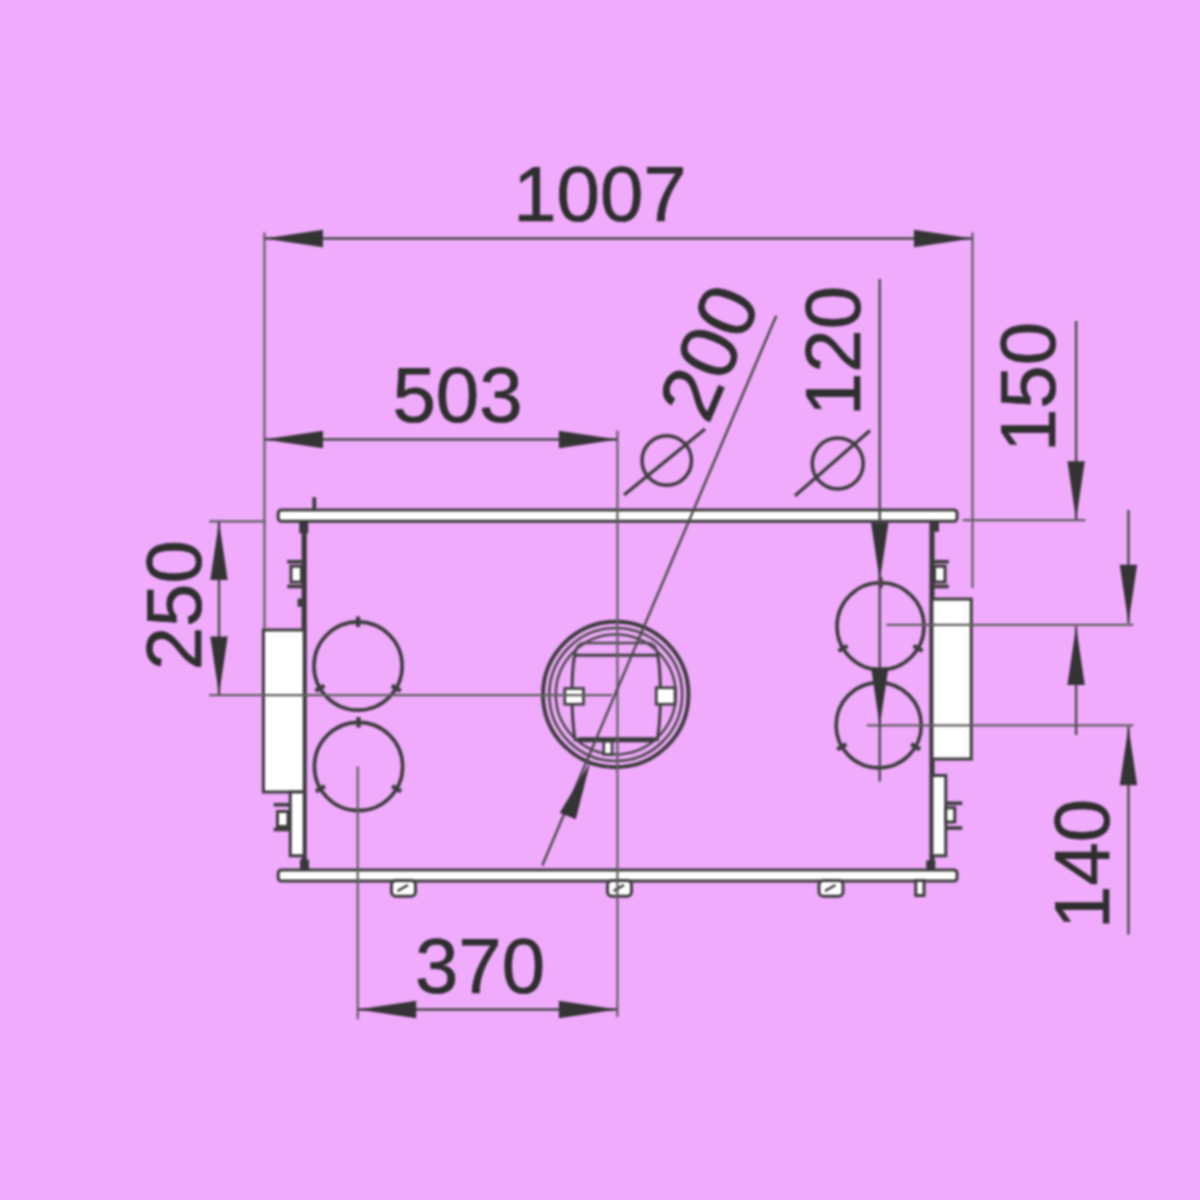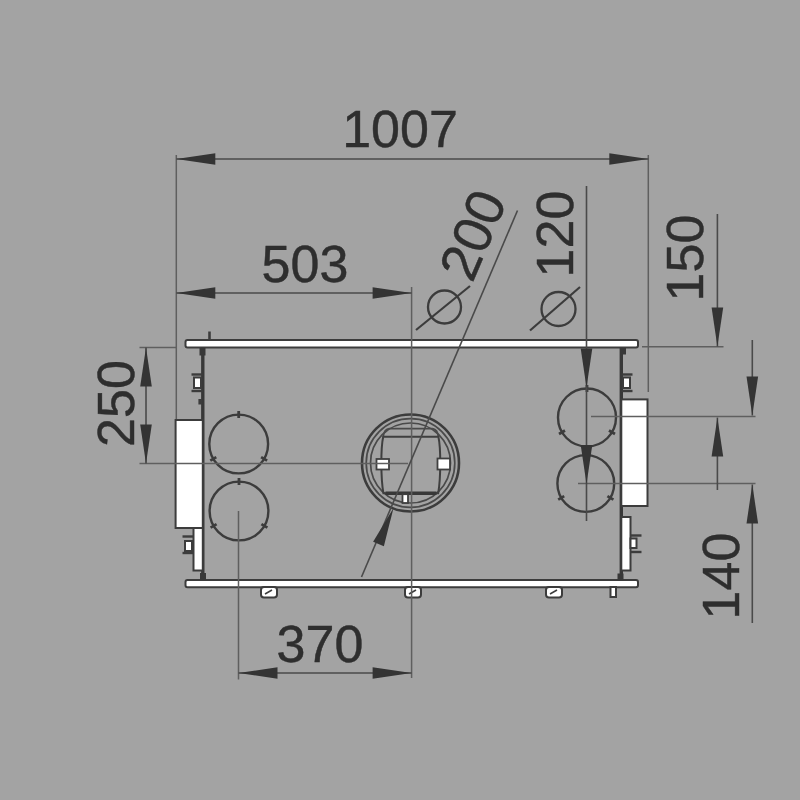--- a/index.html
+++ b/index.html
@@ -1,16 +1,16 @@
 <!DOCTYPE html>
 <html><head>
 <meta charset="utf-8">
 <style>
   html,body{margin:0;padding:0;background:#ffffff;}
-  #wrap{width:800px;height:800px;position:relative;background:#a3a3a3;overflow:hidden;}
+  #wrap{width:800px;height:800px;position:relative;background:#f0abfc;overflow:hidden;}
   svg{display:block;filter:blur(0.68px);}
   text{font-family:"Liberation Sans", sans-serif;fill:#2e2e2e;stroke:#2e2e2e;stroke-width:0.45px;}
 </style>
 </head>
 <body>
 <div id="wrap">
 <svg width="800" height="800" viewBox="0 0 800 800">
 
 <g>
 <rect x="185.5" y="340" width="452.5" height="7.5" rx="2" fill="#fff" stroke="#3c3c3c" stroke-width="2"></rect>

